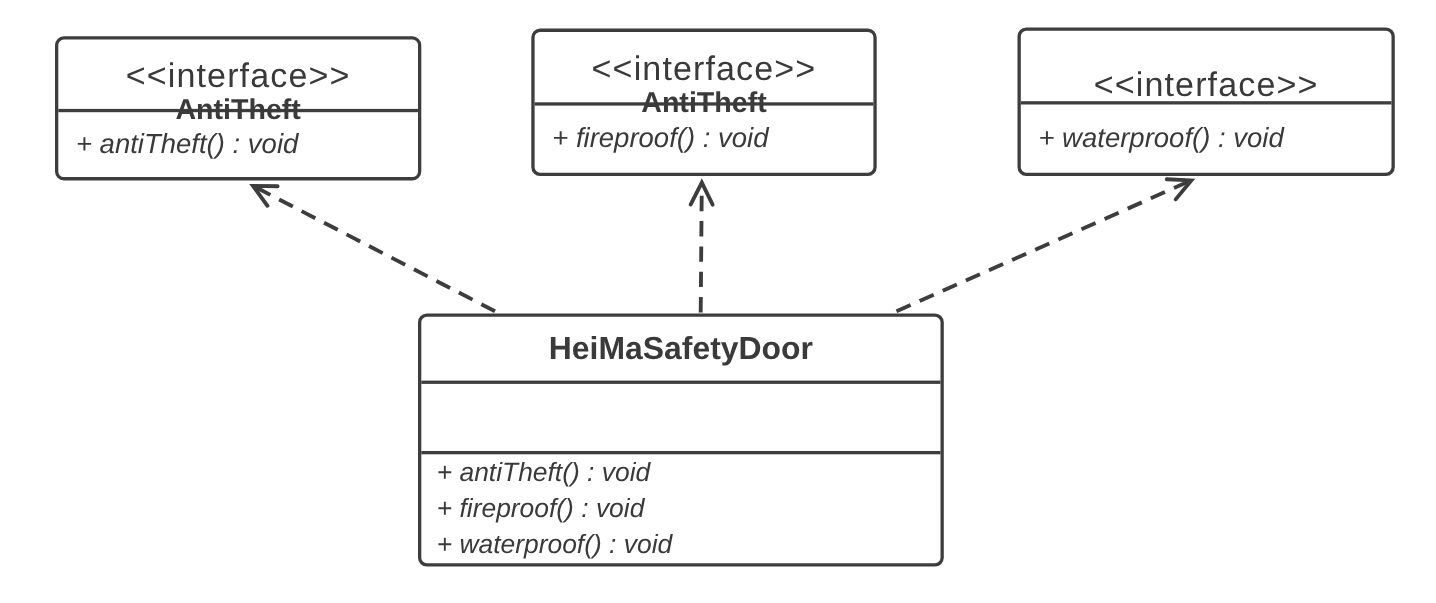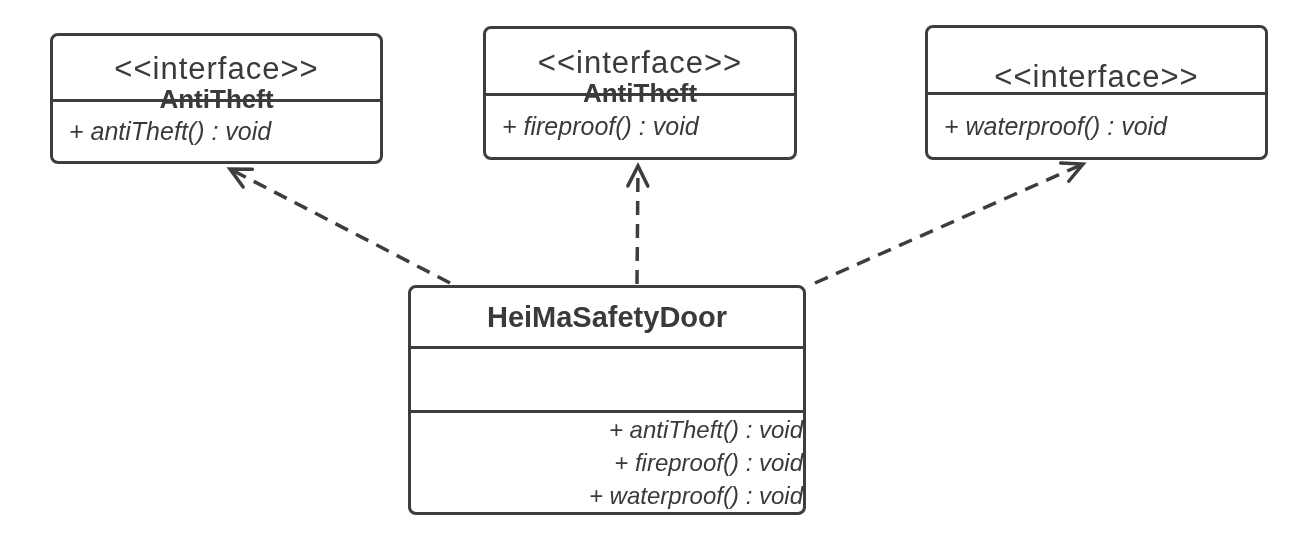--- a/index.html
+++ b/index.html
@@ -128,21 +128,21 @@
 
   <div class="uml-box" style="left:925px; top:25px; width:343px; height:135px;">
     <div class="uml-header" style="height:67px;">
       <div class="stereotype">&lt;&lt;interface&gt;&gt;</div>
     </div>
     <div class="uml-body">
       <div class="method">+ waterproof() : void</div>
     </div>
   </div>
 
-  <div class="uml-box" style="left:408px; top:285px; width:398px; height:230px;text-align:right;">
+  <div class="uml-box" style="left:380px; top:285px; width:478px; height:230px;">
     <div class="class-title">HeiMaSafetyDoor</div>
     <div class="class-fields"></div>
     <div class="class-methods">
       <div class="method">+ antiTheft() : void</div>
       <div class="method">+ fireproof() : void</div>
       <div class="method">+ waterproof() : void</div>
     </div>
   </div>
 
 </div>

